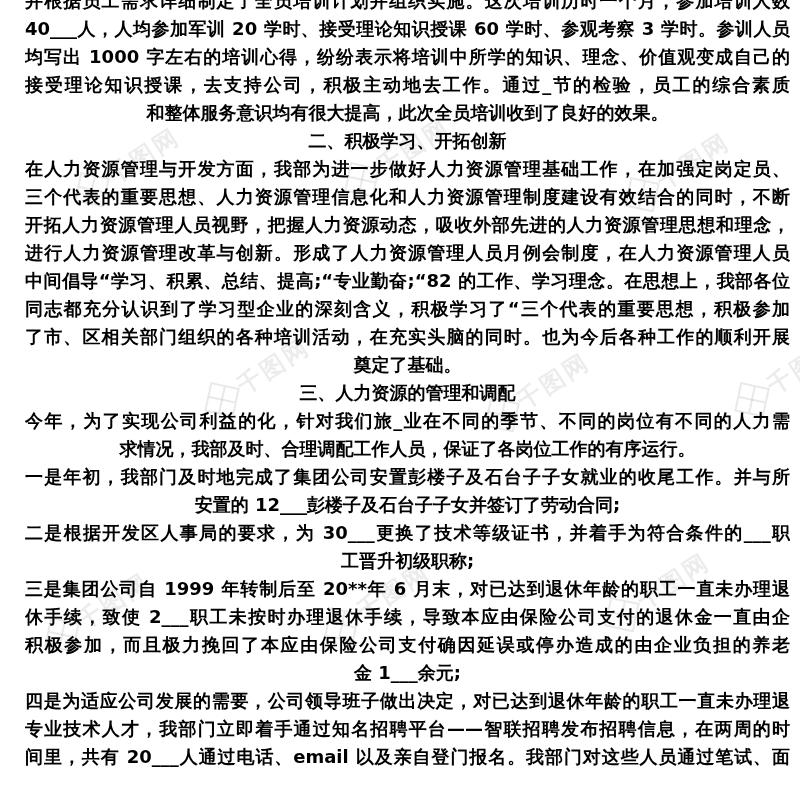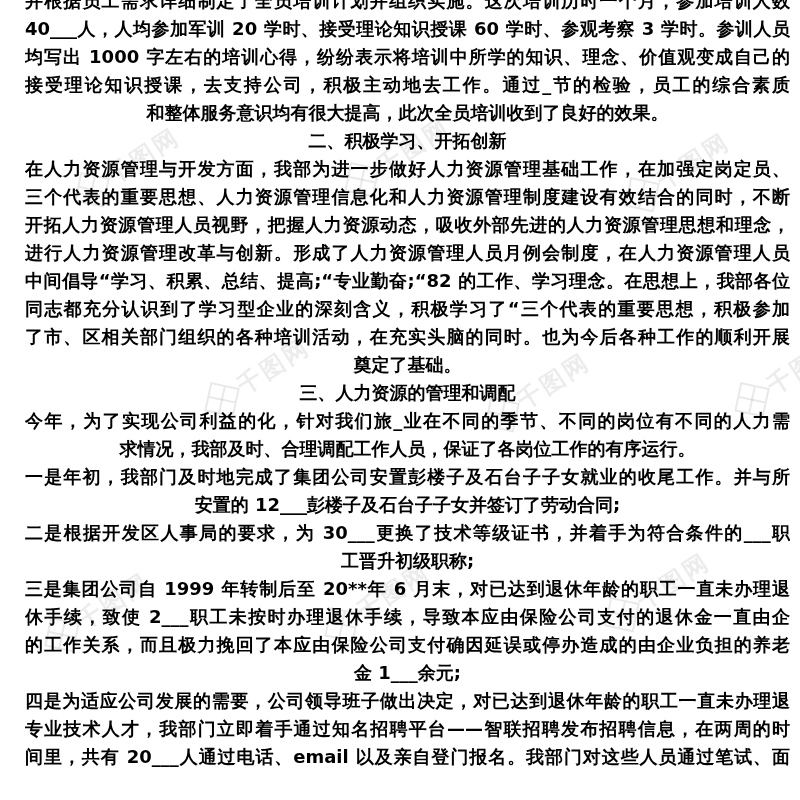--- a/index.html
+++ b/index.html
@@ -137,19 +137,19 @@
       <div class="line">奠定了基础。</div>
       <div class="line">三、人力资源的管理和调配</div>
       <div class="line justify">今年，为了实现公司利益的化，针对我们旅_业在不同的季节、不同的岗位有不同的人力需</div>
       <div class="line">求情况，我部及时、合理调配工作人员，保证了各岗位工作的有序运行。</div>
       <div class="line justify">一是年初，我部门及时地完成了集团公司安置彭楼子及石台子子女就业的收尾工作。并与所</div>
       <div class="line">安置的 12___彭楼子及石台子子女并签订了劳动合同;</div>
       <div class="line justify">二是根据开发区人事局的要求，为 30___更换了技术等级证书，并着手为符合条件的___职</div>
       <div class="line">工晋升初级职称;</div>
       <div class="line justify">三是集团公司自 1999 年转制后至 20**年 6 月末，对已达到退休年龄的职工一直未办理退</div>
       <div class="line justify">休手续，致使 2___职工未按时办理退休手续，导致本应由保险公司支付的退休金一直由企</div>
-      <div class="line justify">的工作关系，而且极力挽回了本应由保险公司支付确因延误或停办造成的由企业负担的养老</div>
+      <div class="line justify">积极参加，而且极力挽回了本应由保险公司支付确因延误或停办造成的由企业负担的养老</div>
       <div class="line">金 1___余元;</div>
       <div class="line justify">四是为适应公司发展的需要，公司领导班子做出决定，对已达到退休年龄的职工一直未办理退</div>
       <div class="line justify">专业技术人才，我部门立即着手通过知名招聘平台——智联招聘发布招聘信息，在两周的时</div>
       <div class="line justify">间里，共有 20___人通过电话、email 以及亲自登门报名。我部门对这些人员通过笔试、面</div>
     </div>
 </div>
 
 </body></html>

